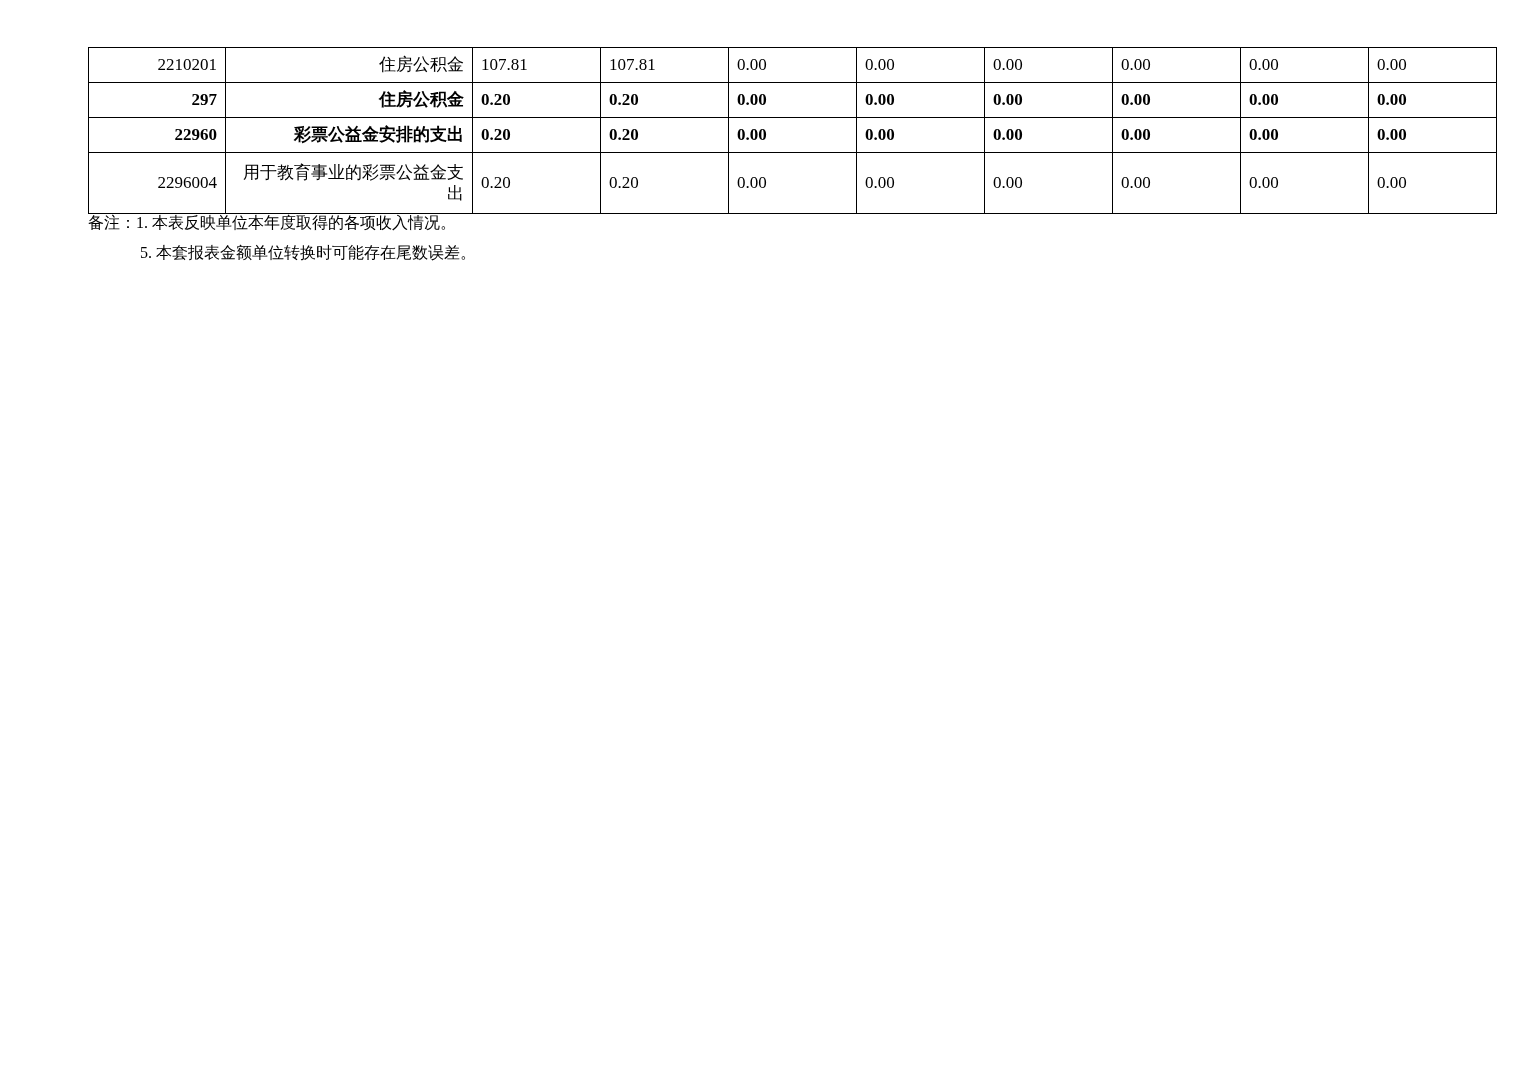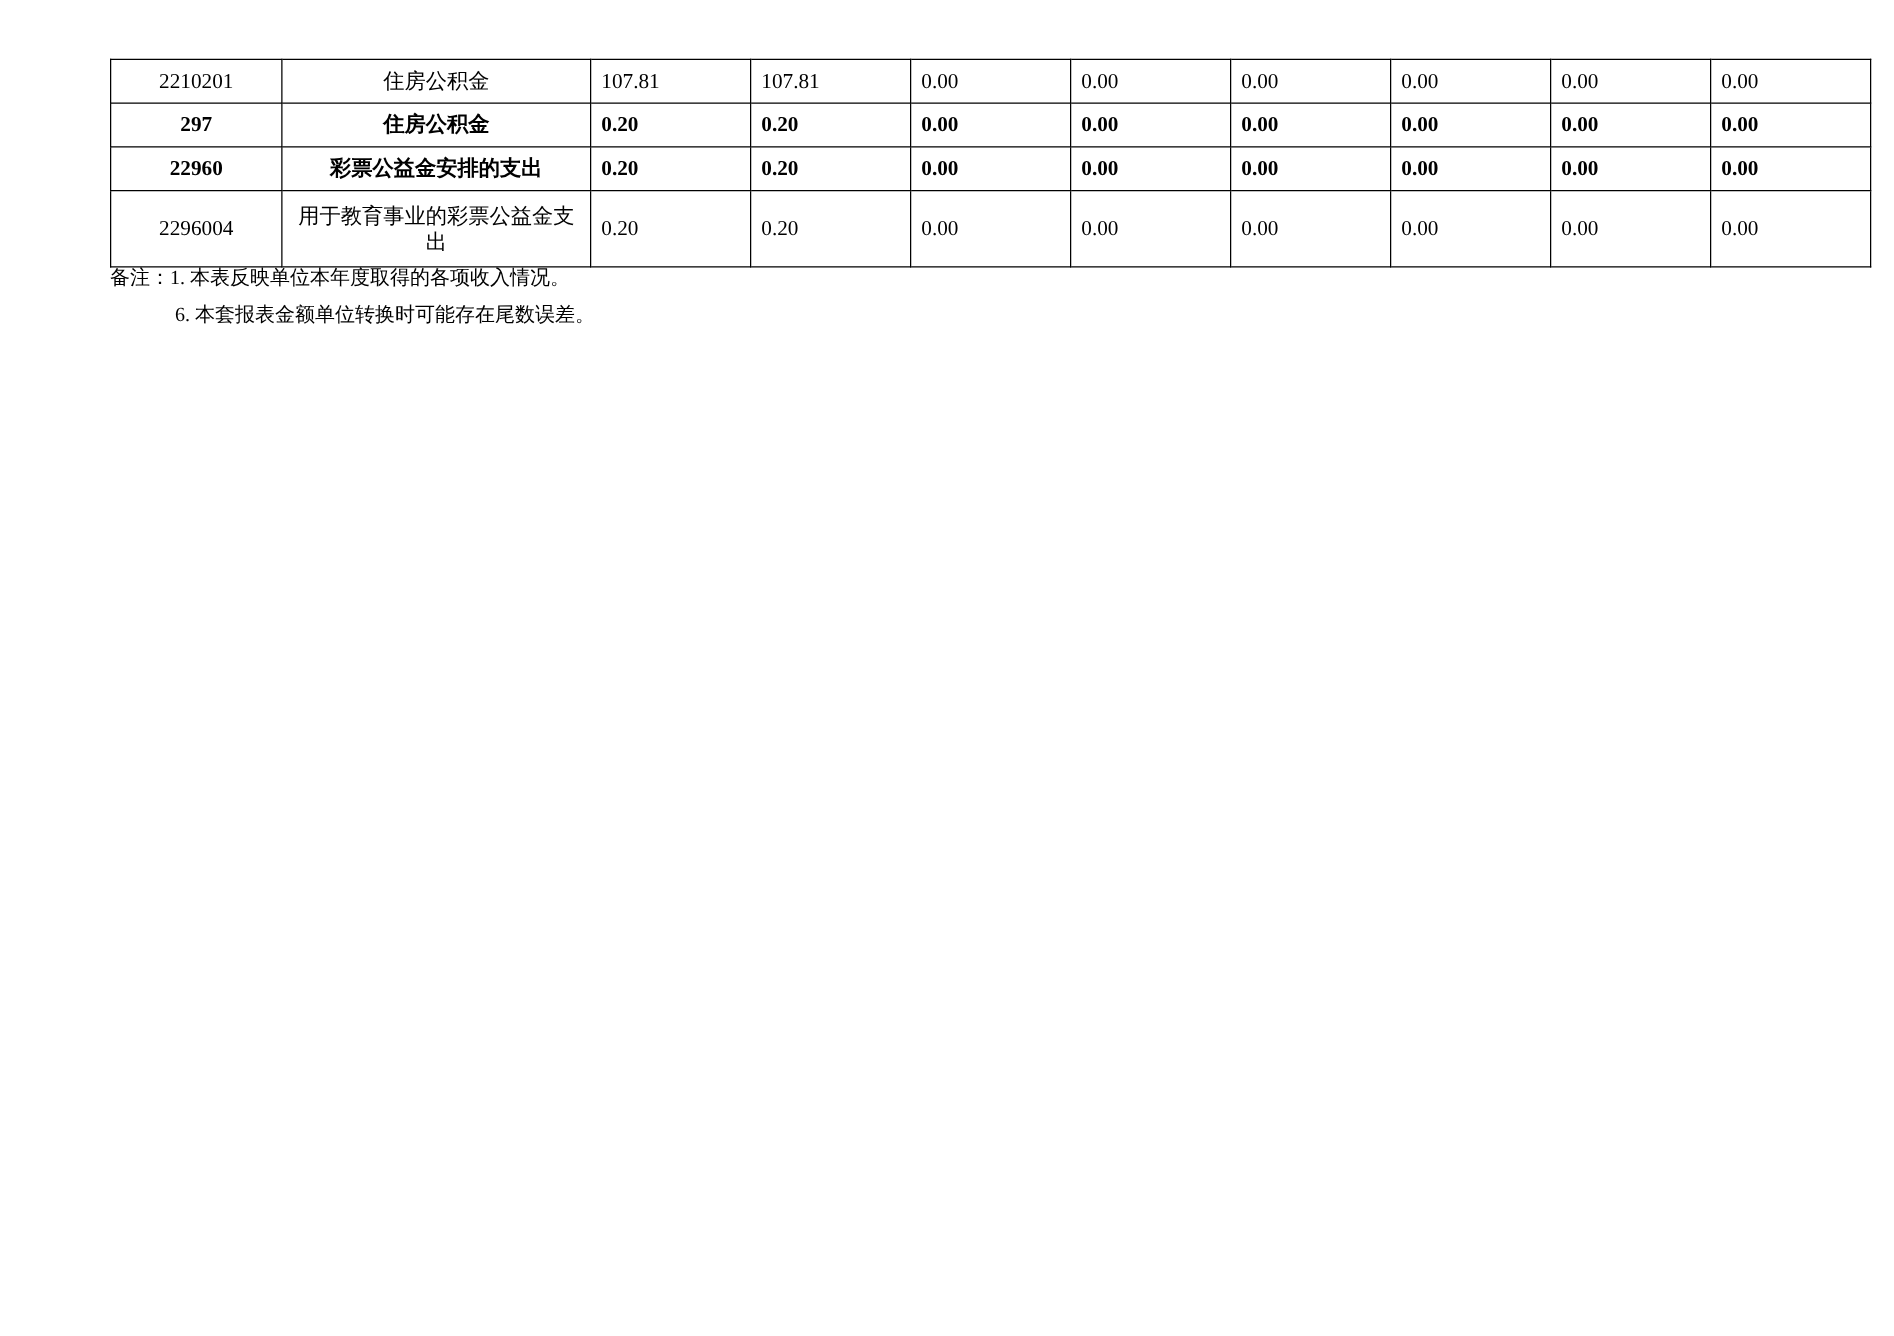--- a/index.html
+++ b/index.html
@@ -36,26 +36,26 @@
   table.fin td {
     border: 1px solid #000000;
     font-size: 17px;
     line-height: 1.25;
     padding: 5px 8px;
     vertical-align: middle;
     height: 24px;
   }
   td.code {
     width: 120px;
-    text-align: center;
+    text-align: right;
     padding-left: 6px;
   }
   td.name {
     width: 230px;
-    text-align: center;
+    text-align: right;
     padding-left: 6px;
   }
   td.num {
     width: 111px;
     text-align: left;
     padding-right: 10px;
   }
   tr.bold td {
     font-weight: bold;
   }
@@ -141,17 +141,17 @@
           <td class="num">0.00</td>
           <td class="num">0.00</td>
           <td class="num">0.00</td>
         </tr>
       </tbody>
     </table>
   </div>
 
   <div class="notes">
     <div class="note-line">备注：1. 本表反映单位本年度取得的各项收入情况。</div>
-    <div class="note-line note-indent">6. 本套报表金额单位转换时可能存在尾数误差。</div>
+    <div class="note-line note-indent">5. 本套报表金额单位转换时可能存在尾数误差。</div>
   </div>
 
 
 </div>
 
 </body></html>

